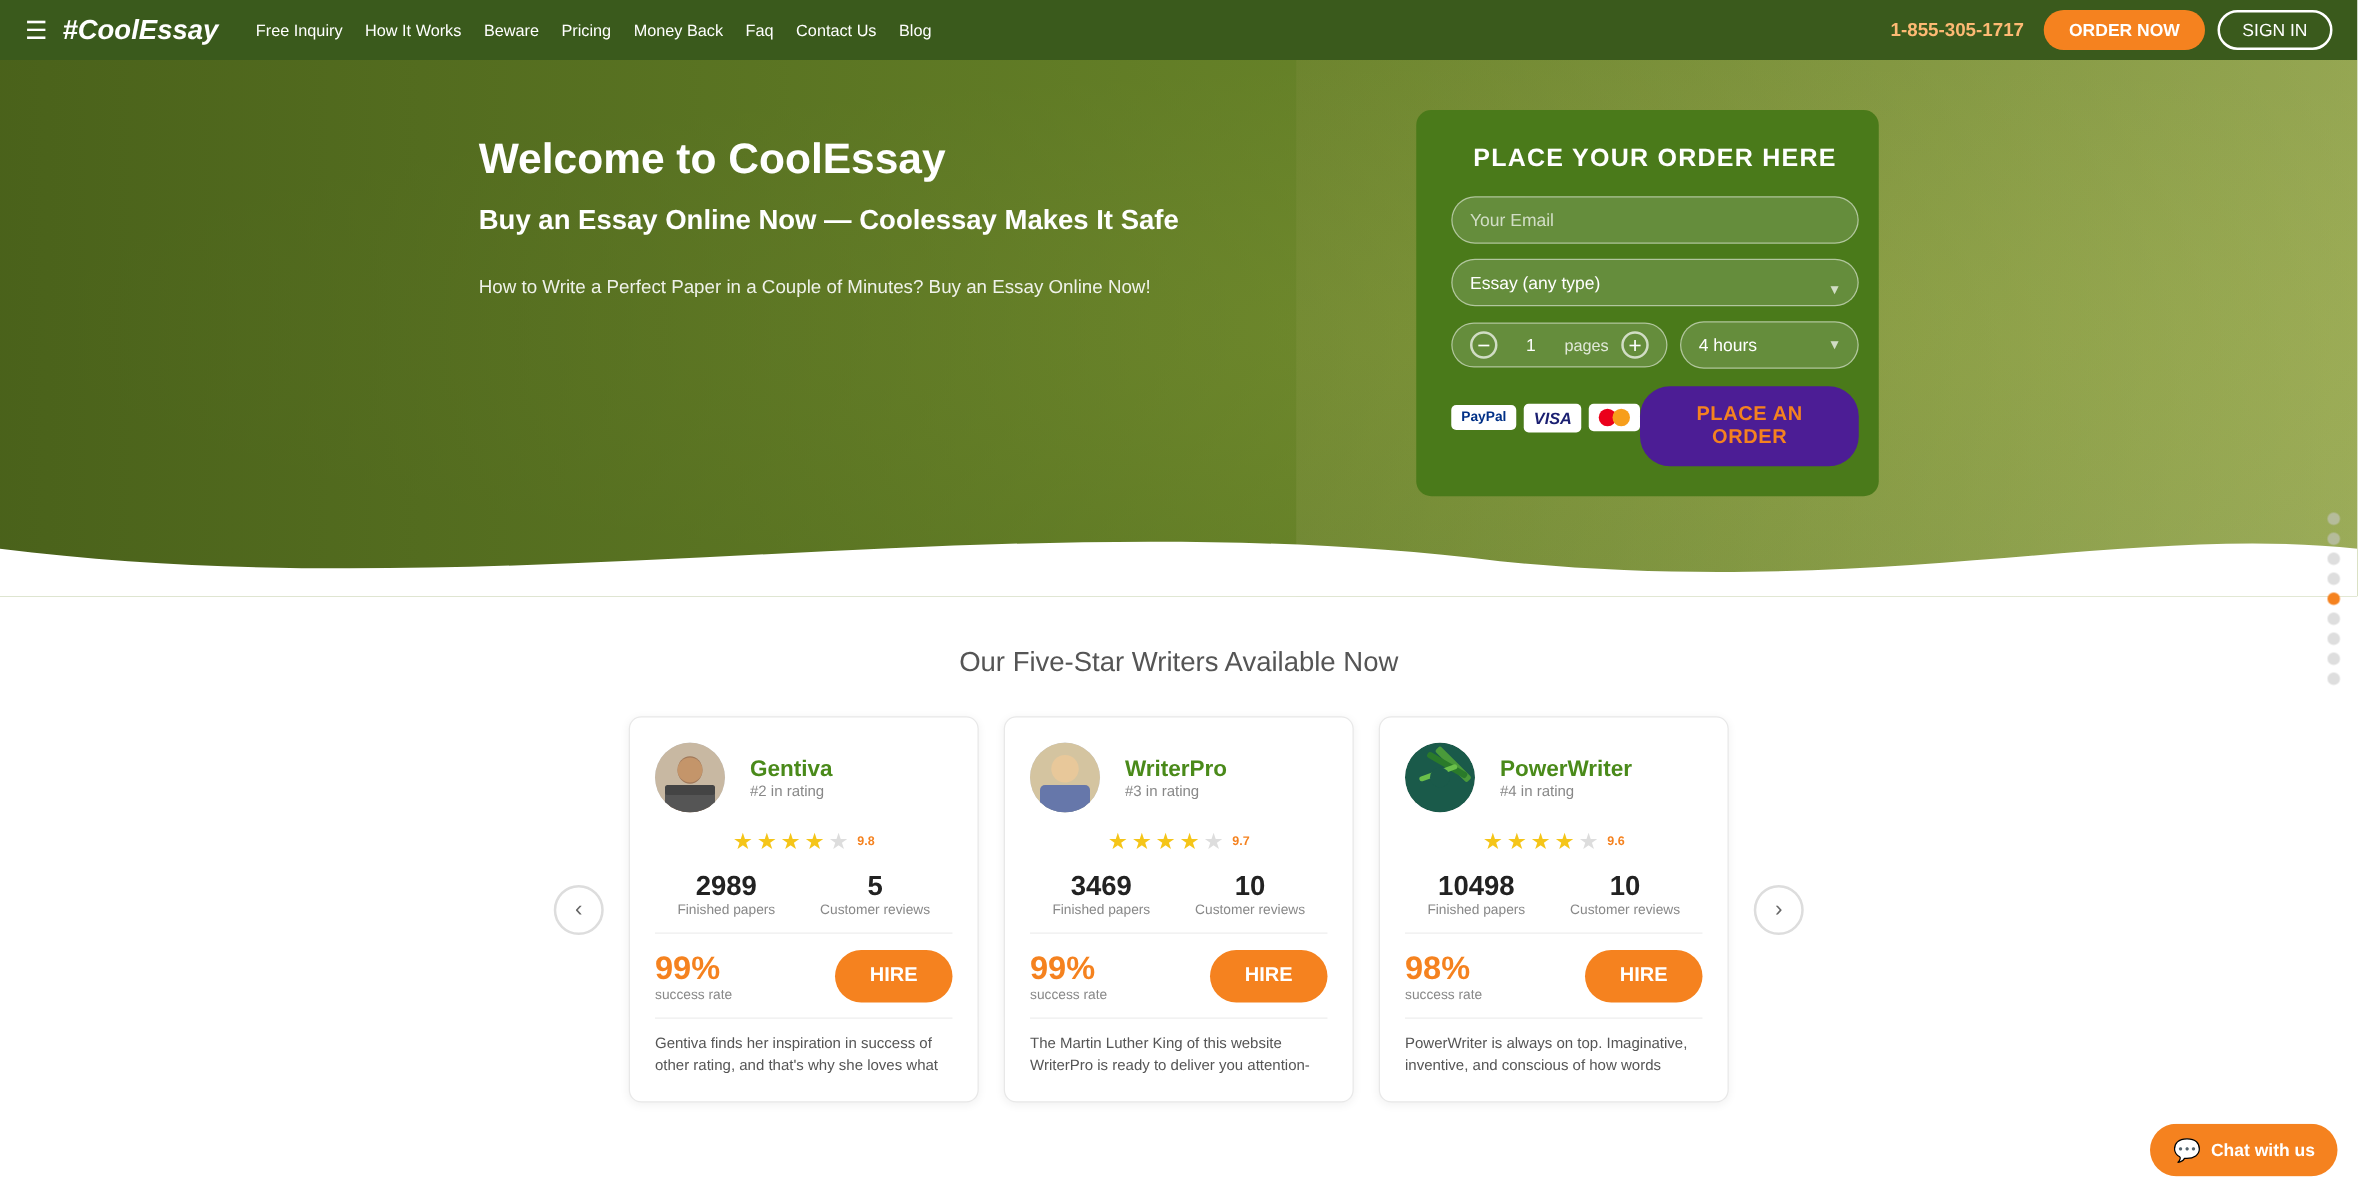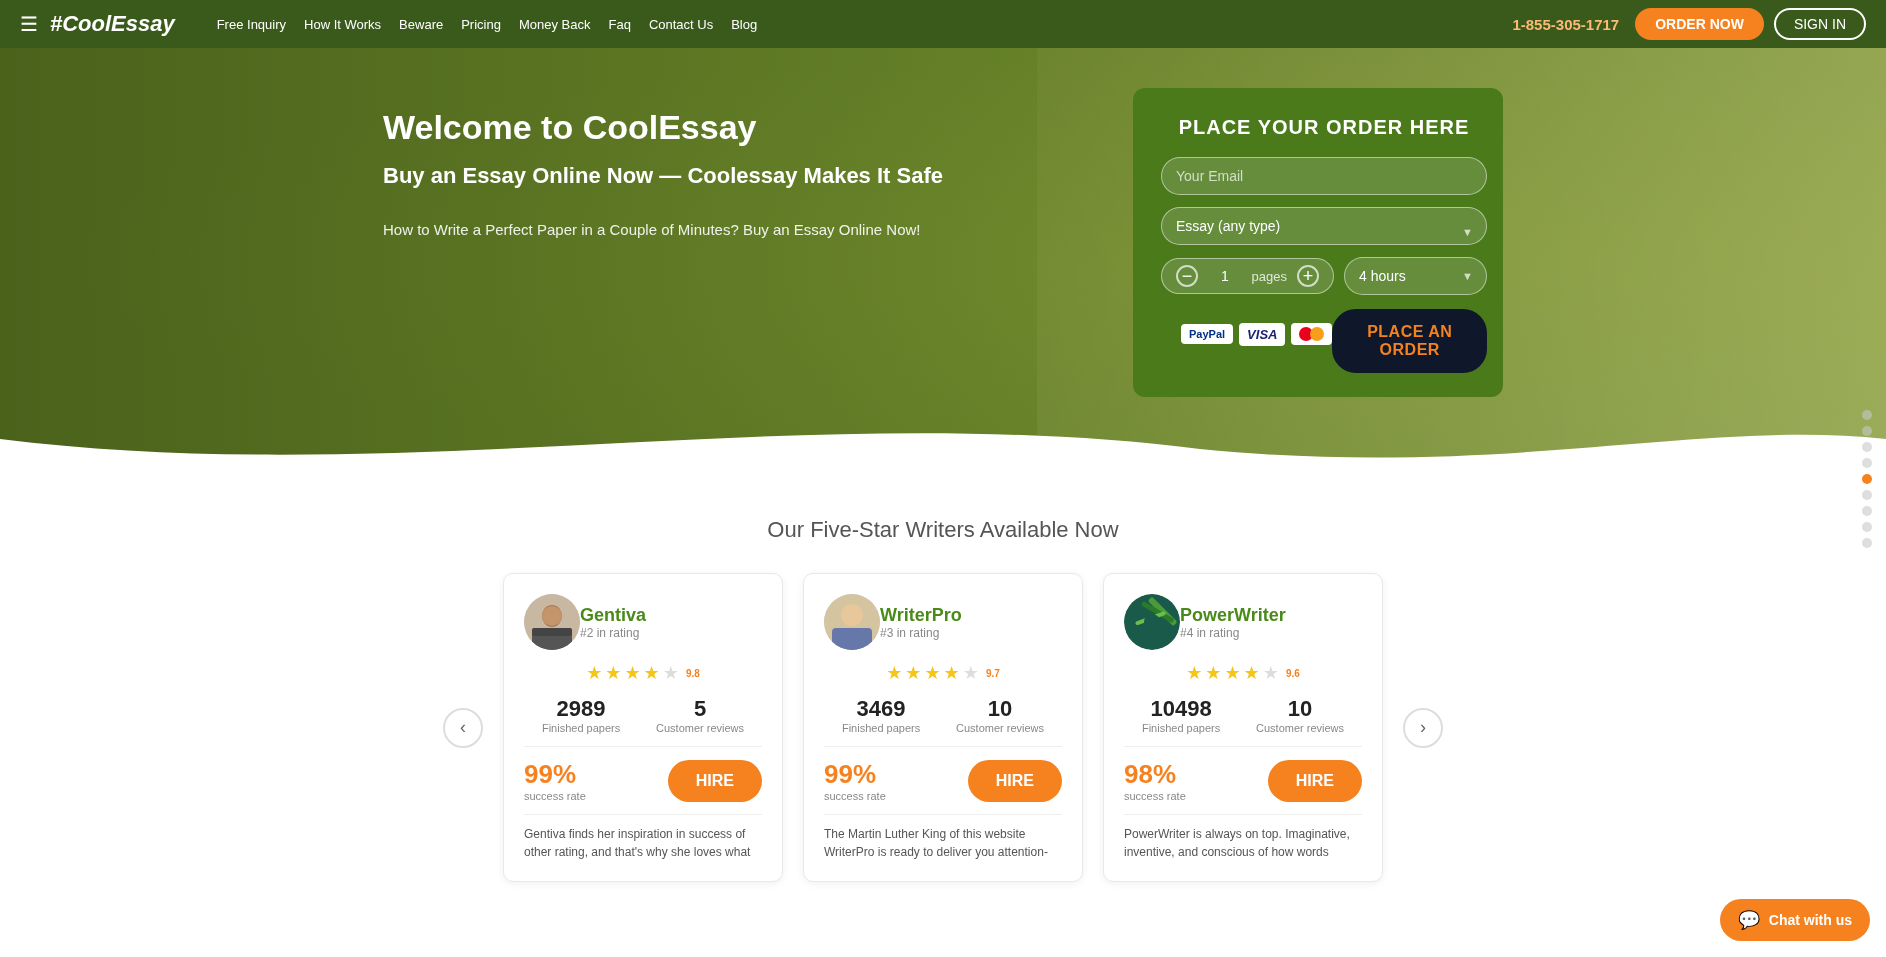--- a/index.html
+++ b/index.html
@@ -17,21 +17,21 @@
     }
     .header-logo {
       display: flex;
       align-items: center;
       gap: 8px;
       color: #fff;
       font-size: 22px;
       font-style: italic;
       font-weight: bold;
       text-decoration: none;
-      margin-right: 42px;
+      margin-right: 30px;
     }
     .hamburger {
       color: #fff;
       font-size: 20px;
       cursor: pointer;
       margin-right: 12px;
     }
     .header-nav {
       display: flex;
       gap: 18px;
@@ -241,42 +241,41 @@
       transform: translateY(-50%);
       color: rgba(255,255,255,0.7);
       font-size: 11px;
       pointer-events: none;
     }
     .payment-icons {
       display: flex;
       gap: 6px;
       align-items: center;
       margin-bottom: 14px;
-      margin-left: 20px;
     }
     .pay-icon {
       background: rgba(255,255,255,0.2);
       border-radius: 4px;
       padding: 4px 8px;
       color: #fff;
       font-size: 11px;
       font-weight: bold;
     }
     .pay-icon.paypal { color: #003087; background: #fff; }
     .pay-icon.visa { color: #1a1f71; background: #fff; font-style: italic; font-size: 13px; text-align: right; }
     .pay-icon.mc { background: #fff; display: flex; gap: 2px; }
     .mc-circle {
       width: 14px;
       height: 14px;
       border-radius: 50%;
     }
     .btn-place-order {
       width: 100%;
       padding: 14px;
-      background: #0f172a;
+      background: #4c1d95;
       color: #f5821f;
       border: none;
       border-radius: 24px;
       font-size: 16px;
       font-weight: bold;
       cursor: pointer;
       letter-spacing: 0.5px;
     }
     .form-bottom-row {
       display: flex;
@@ -328,21 +327,21 @@
       border: 1px solid #e8e8e8;
       border-radius: 10px;
       padding: 20px;
       width: 280px;
       flex-shrink: 0;
       box-shadow: 0 2px 8px rgba(0,0,0,0.06);
     }
     .writer-header {
       display: flex;
       align-items: center;
-      gap: 0;
+      gap: 20px;
       margin-bottom: 12px;
     }
     .writer-avatar {
       width: 56px;
       height: 56px;
       border-radius: 50%;
       overflow: hidden;
       flex-shrink: 0;
       background: #ccc;
     }

